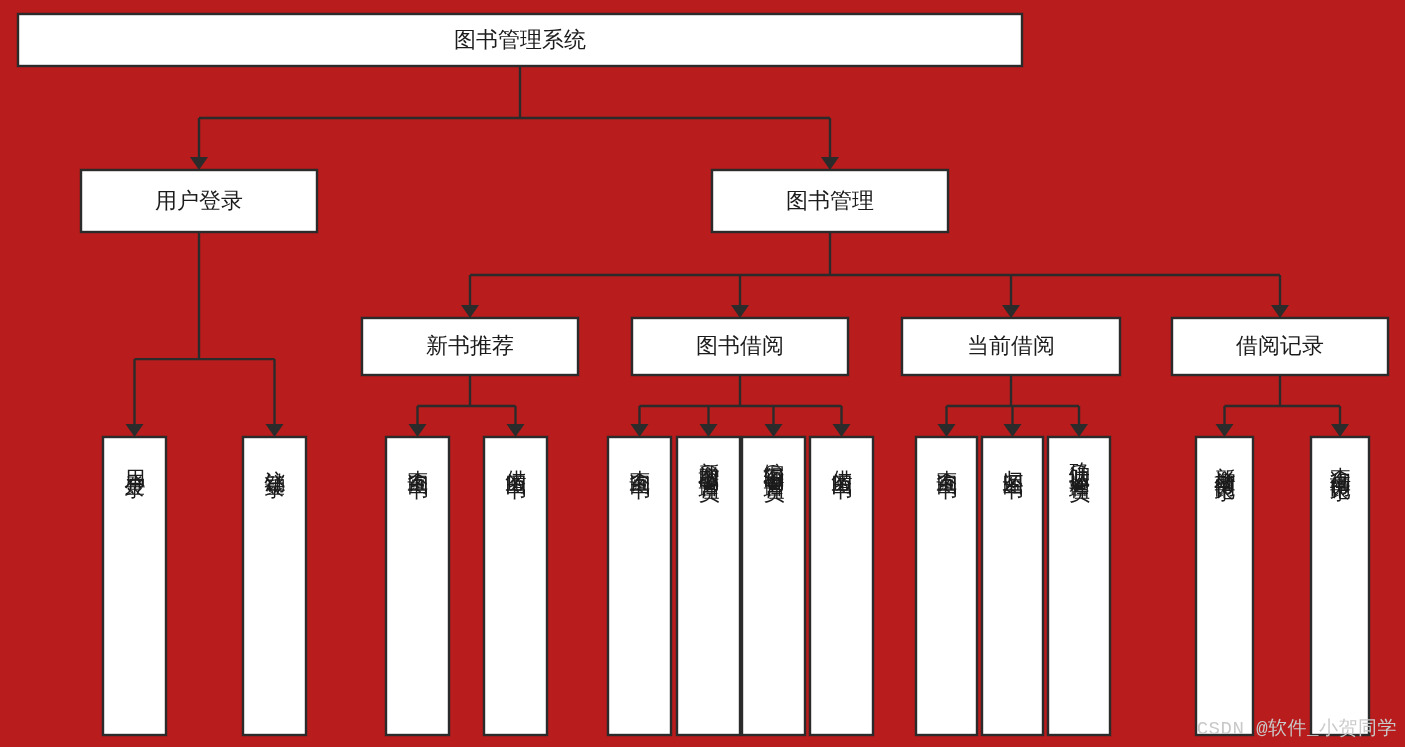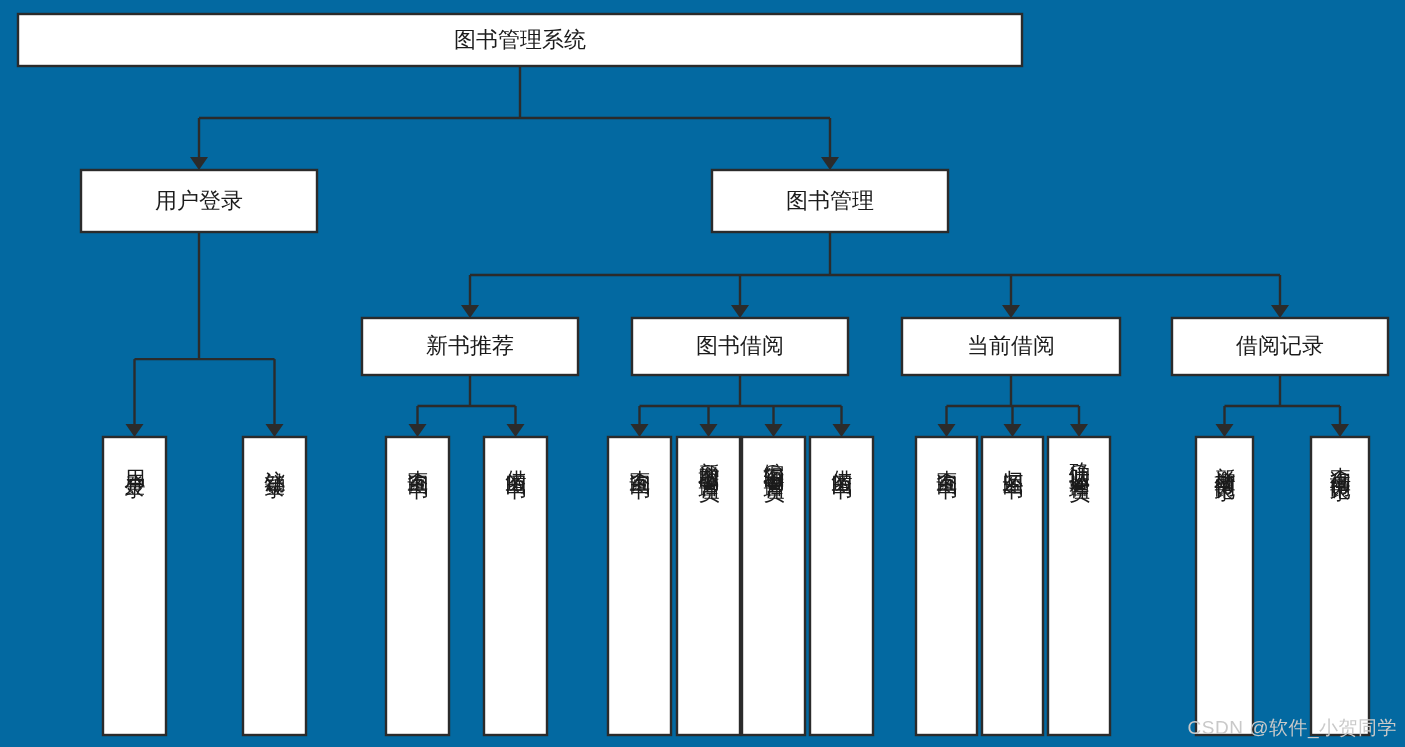--- a/index.html
+++ b/index.html
@@ -8,21 +8,21 @@
     padding: 0;
     background: #ffffff;
   }
   body {
     font-family: "Liberation Sans", "DejaVu Sans", sans-serif;
   }
   #diagram-root {
     position: relative;
     width: 1405px;
     height: 747px;
-    background: #0369a1;
+    background: #b91c1c;
     overflow: hidden;
   }
   svg#flowchart {
     position: absolute;
     top: 0;
     left: 0;
     width: 1405px;
     height: 747px;
     display: block;
   }
@@ -53,21 +53,21 @@
     fill: none;
   }
   .arrow-head {
     fill: #2b2b2b;
     stroke: none;
   }
   .watermark {
     position: absolute;
     right: 8px;
     bottom: 6px;
-    font-family: Liberation Sans, sans-serif;
+    font-family: Liberation Mono, monospace;
     font-size: 19px;
     color: #c9c9c9;
     letter-spacing: 0.5px;
     user-select: none;
     white-space: nowrap;
   }
 </style>
 </head>
 <body>
 

